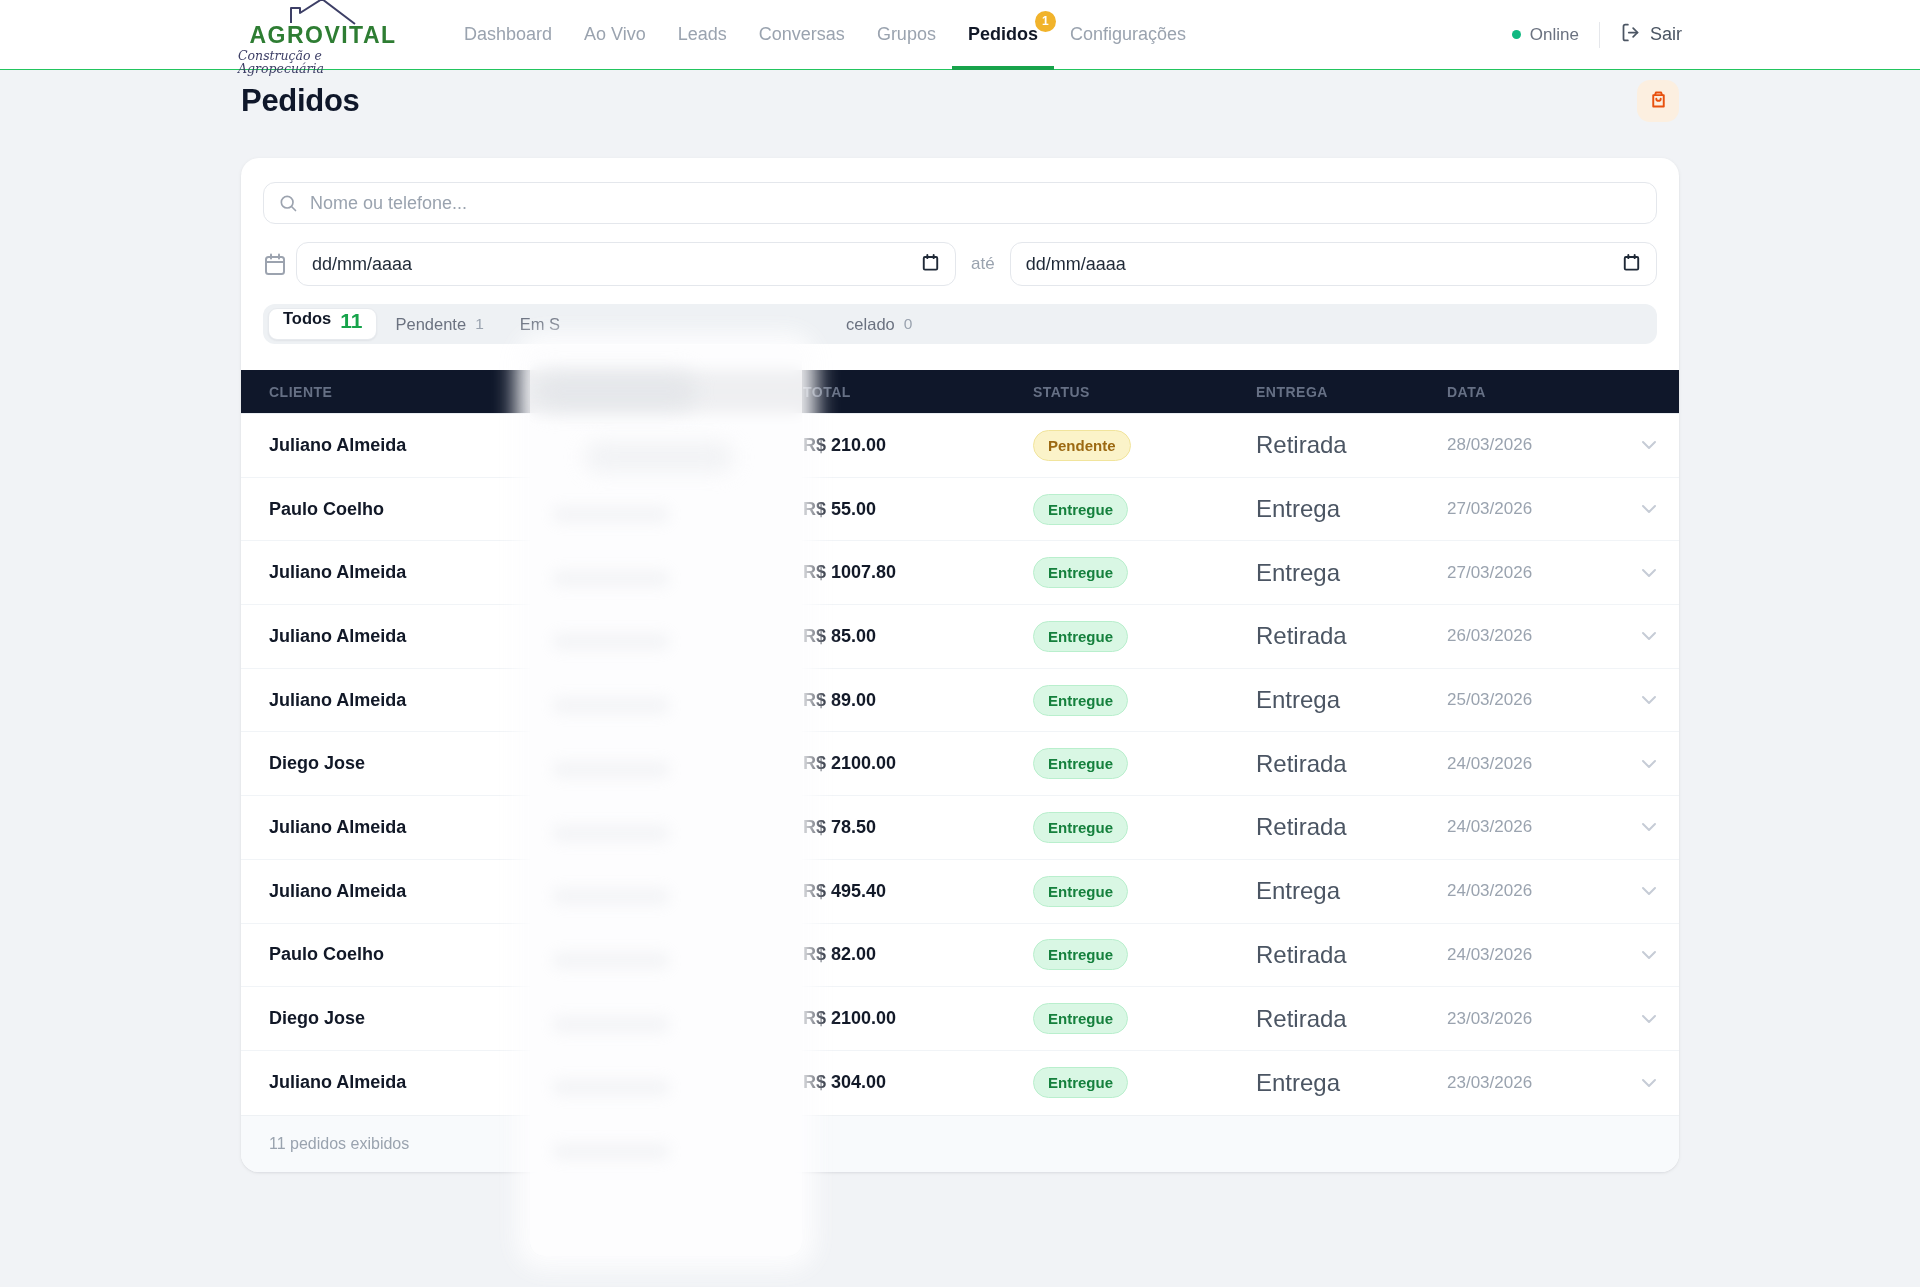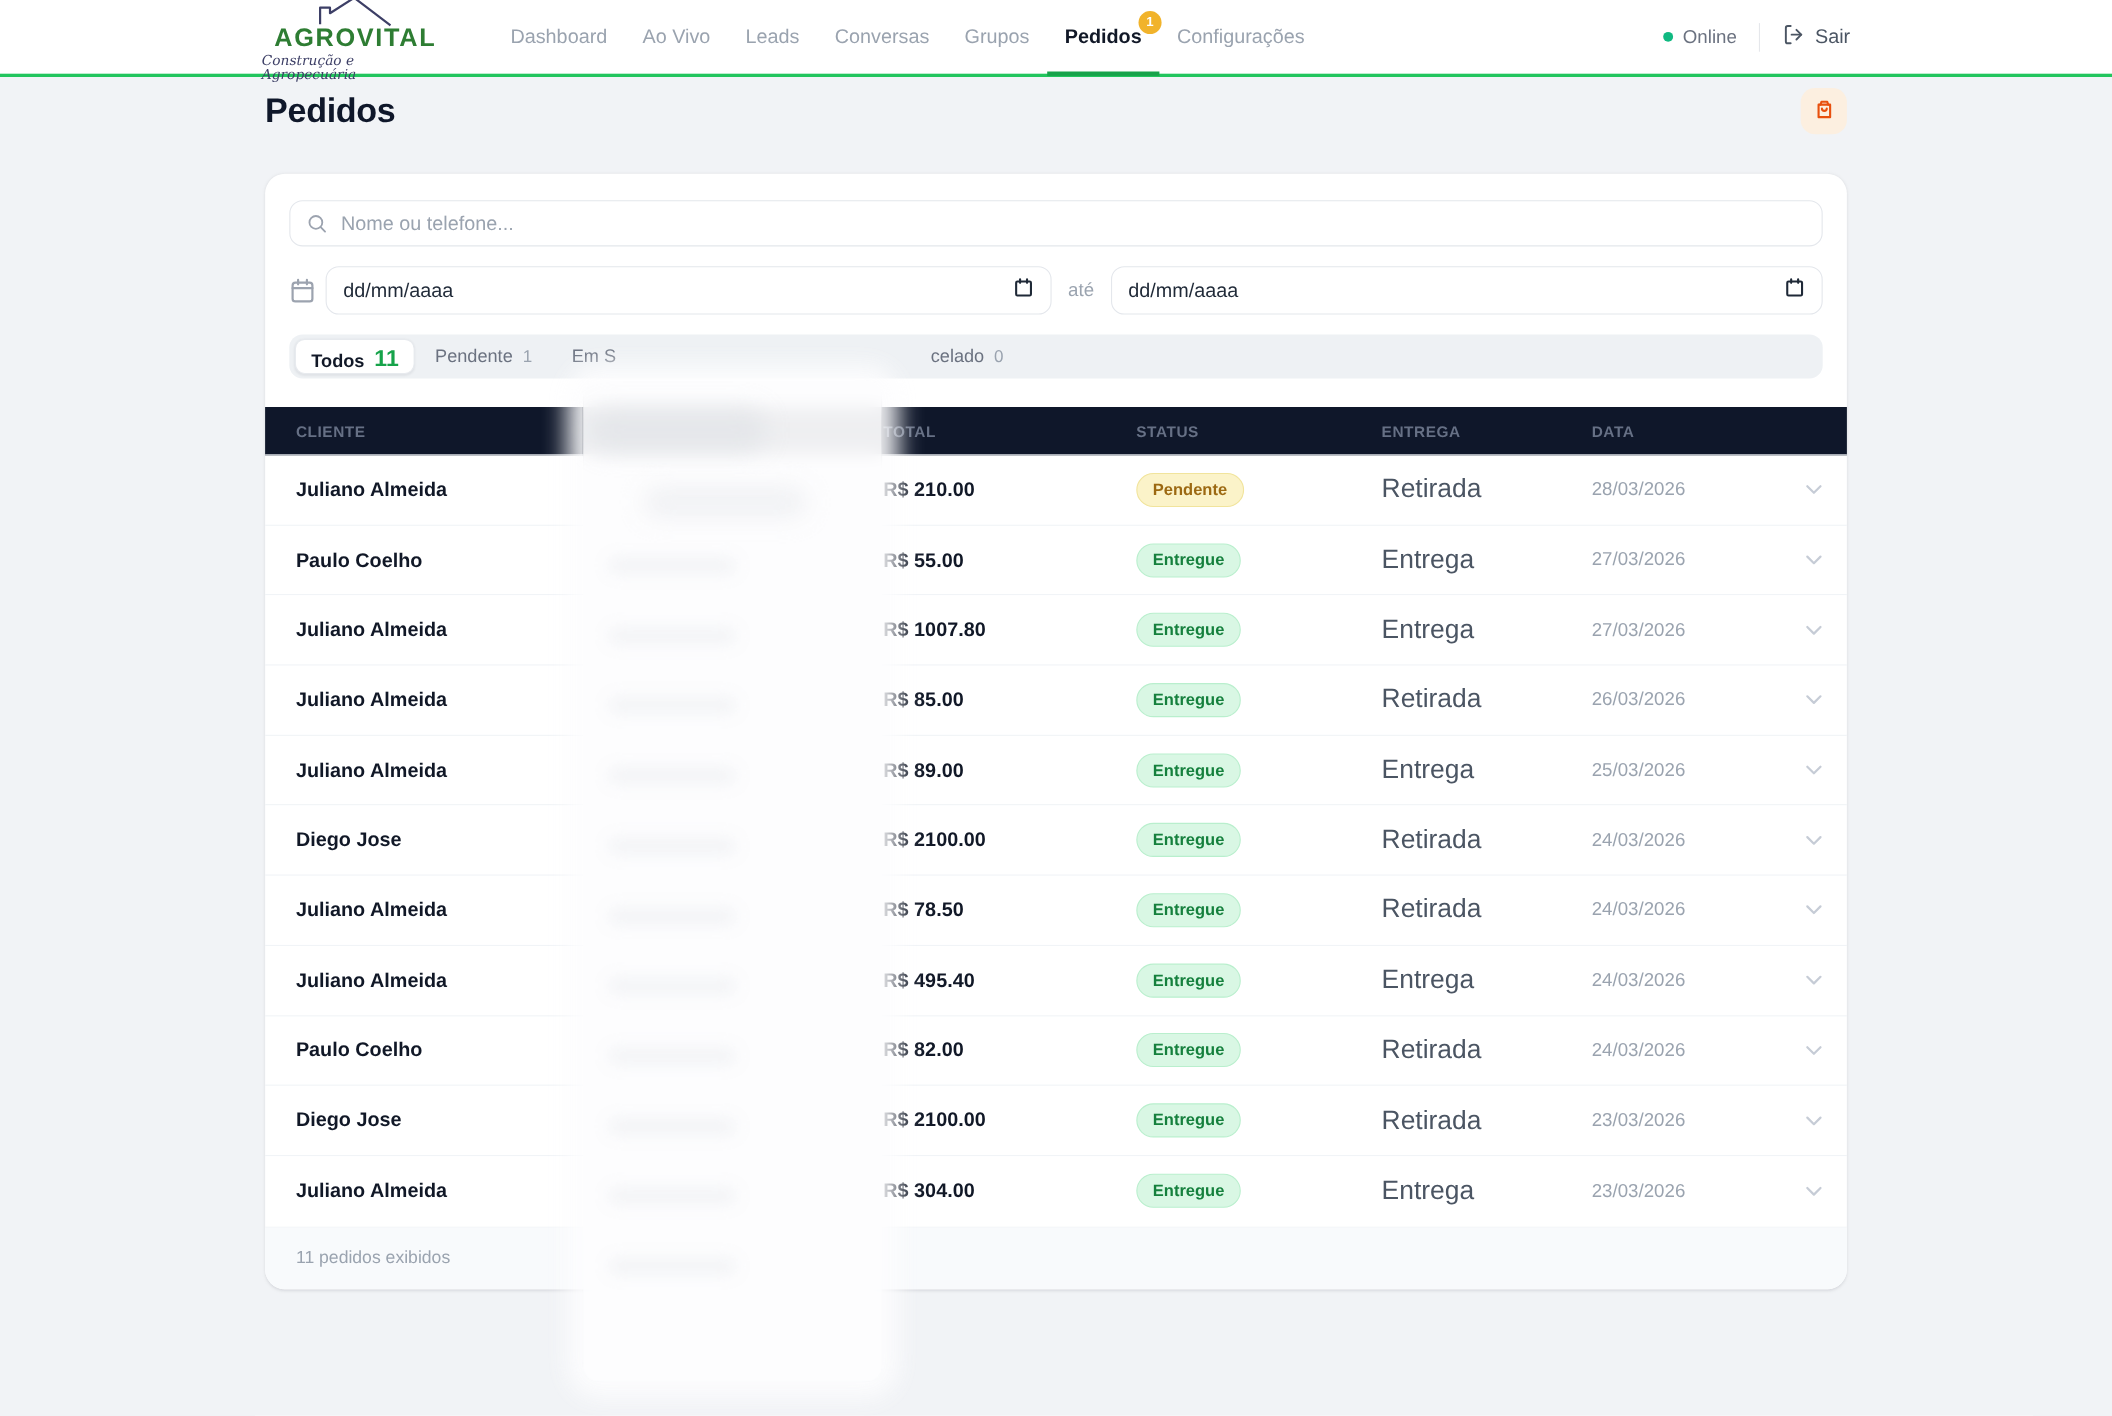--- a/index.html
+++ b/index.html
@@ -6,21 +6,21 @@
   html,body { width:1920px; height:1287px; }
   body {
     font-family:"Liberation Sans", sans-serif;
     background:#f1f3f6;
     color:#111827;
     position:relative;
     overflow:hidden;
   }
 
   
-  .topbar { height:70px; background:#fff; border-bottom:3px solid #22c55e; }
+  .topbar { height:70px; background:#fff; border-bottom:1px solid #22c55e; }
   .topbar-inner { width:1444px; margin:0 auto; height:100%; display:flex; align-items:center; }
   .logo { display:flex; flex-direction:column; align-items:center; width:170px; line-height:1; padding-top:2px; }
   .logo svg { display:block; }
   .logo-name { font-size:23px; font-weight:700; letter-spacing:1.5px; color:#2e7d33; margin-top:-2px; }
   .logo-tagline { font-family:"DejaVu Serif", serif; font-style:italic; font-size:12.5px; color:#3d3f66; margin-top:3px; }
 
   nav { display:flex; height:70px; margin-left:40px; }
   .nav-item { position:relative; display:flex; align-items:center; height:70px; padding:0 16px;
               font-size:18px; color:#9aa3af; font-weight:500; text-decoration:none; cursor:pointer; }
   .nav-item.active { color:#111827; font-weight:700; }
@@ -60,21 +60,21 @@
                 display:flex; align-items:center; padding:0 15px; cursor:text; }
   .date-field .dval { font-size:18px; color:#1f2937; }
   .date-field .spacer { flex:1; }
   .date-from { width:660px; }
   .date-to { flex:1; }
   .ate { margin:0 15px; font-size:17px; color:#9aa3af; }
 
   
   .tabs { margin-top:18px; height:40px; background:#eef1f4; border-radius:12px;
           display:flex; align-items:center; padding:0 5px; }
-  .tab { display:flex; align-items:flex-end; font-size:16.5px; color:#6b7280; padding:0 18px; cursor:pointer; }
+  .tab { display:flex; align-items:flex-start; font-size:16.5px; color:#6b7280; padding:0 18px; cursor:pointer; }
   .tab .cnt { margin-left:9px; font-size:15.5px; color:#9aa3af; }
   .tab.active { height:32px; background:#fff; border:1px solid #e7eaee; border-radius:9px;
                 box-shadow:0 1px 2px rgba(16,24,40,.06); color:#111827; font-weight:700; padding:0 14px; }
   .tab.active .cnt { color:#16a34a; font-weight:700; font-size:21px; }
   .tab-cancel { margin-left:250px; }
 
   
   .table-wrap { margin:26px -22px 0 -22px; }
   .grid-row { display:grid; grid-template-columns:320px 242px 230px 223px 191px 172px 1fr; align-items:center; }
   .thead { height:44px; background:#0f172a; border-bottom:1px solid #e9edf1; }

